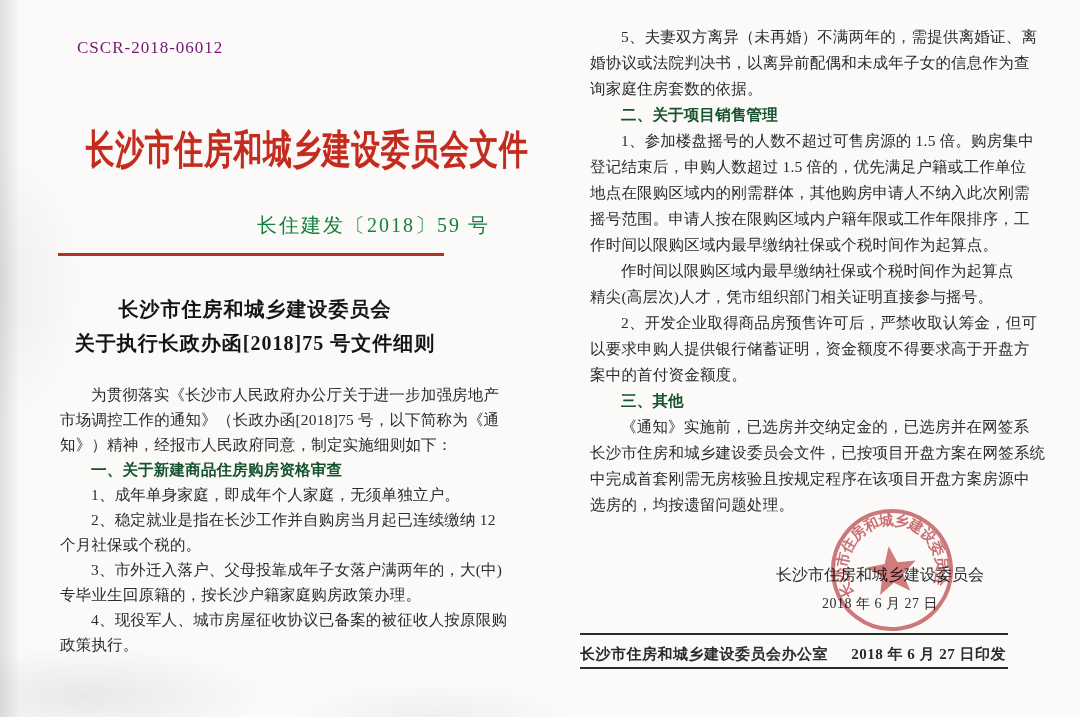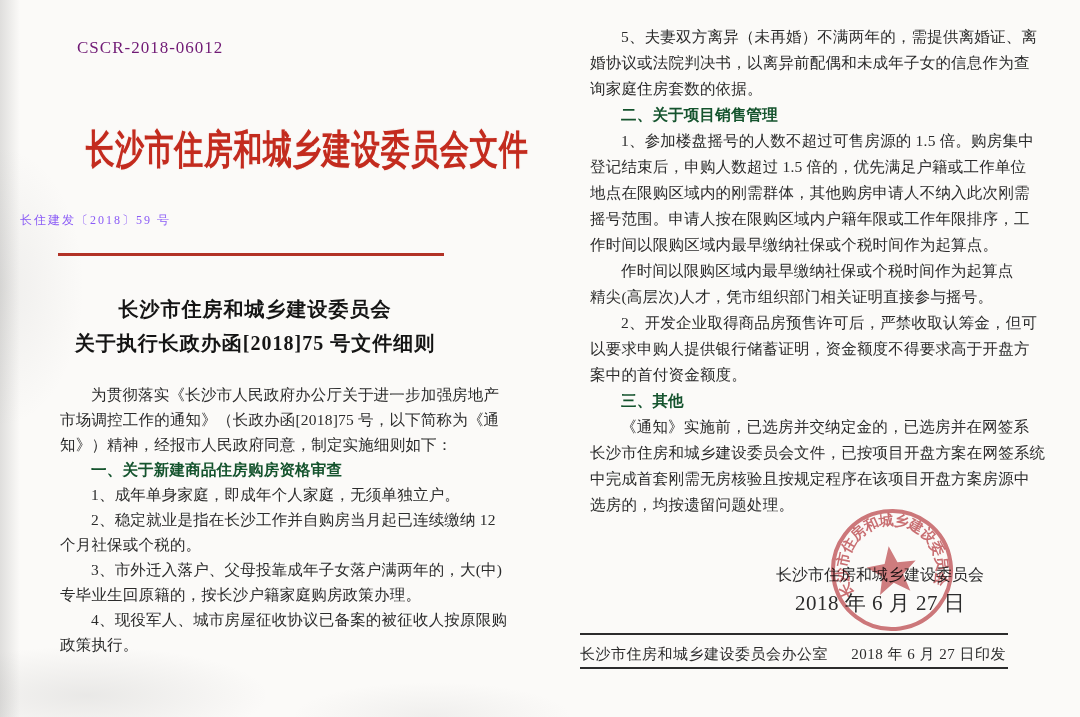--- a/index.html
+++ b/index.html
@@ -23,54 +23,54 @@
     font-size:17px;letter-spacing:1px;color:#701a75;white-space:nowrap;margin-left:31px;
   }
   .header-title{
     position:absolute;left:20px;top:122px;width:470px;text-align:center;
     font-size:40px;font-weight:bold;color:#c32b1e;
     transform:scaleX(0.72);transform-origin:50% 50%;
     white-space:nowrap;letter-spacing:1px;
     text-shadow:0 0 1px rgba(195,43,30,0.5);
   }
   .doc-number{
-    position:absolute;left:20px;top:212px;width:470px;text-align:left;
-    font-size:12px;color:#8b5cf6;letter-spacing:2px;white-space:nowrap;
+    position:absolute;left:20px;top:212px;width:470px;text-align:right;
+    font-size:20px;color:#15803d;letter-spacing:2px;white-space:nowrap;
   }
   .red-rule{
     position:absolute;left:58px;top:253px;width:386px;height:3px;
     background:#b23226;
   }
   .doc-title{
     position:absolute;left:20px;top:292px;width:470px;text-align:center;
     font-weight:bold;font-size:20px;line-height:34px;color:#141414;
     letter-spacing:1px;white-space:nowrap;
   }
   .body-lines{position:absolute;}
   .body-left{left:60px;top:382px;width:412px;font-size:15.5px;line-height:25px;}
   .body-right{left:590px;top:24px;width:432px;font-size:15.5px;line-height:26px;}
   .line{white-space:nowrap;letter-spacing:0.2px;}
   .line.indent{padding-left:31px;}
   .line.bold{font-weight:bold;color:#14532d;}
   .signature{
     position:absolute;left:762px;top:560px;width:236px;text-align:center;
     font-size:16px;line-height:29px;white-space:nowrap;
   }
-  .signature .sig-date{font-size:21px;letter-spacing:0.5px;}
+  .signature .sig-date{font-size:14px;letter-spacing:0.5px;}
   .seal{
     position:absolute;left:818px;top:496px;width:148px;height:148px;
     transform:rotate(-8deg);opacity:0.88;mix-blend-mode:multiply;
   }
   .footer-rule{position:absolute;left:580px;width:428px;height:2px;background:#2c2c2c;}
   .footer-rule-top{top:633px;}
   .footer-rule-bottom{top:667px;}
   .footer-row{
     position:absolute;left:580px;top:643px;width:426px;
     display:flex;justify-content:space-between;align-items:center;
-    font-size:15px;line-height:22px;white-space:nowrap;letter-spacing:0.5px;
+    font-size:15px;line-height:22px;white-space:nowrap;letter-spacing:0.5px;font-weight:bold;
   }
 </style>
 </head>
 <body>
 
 <div class="scan-bg"></div>
 
 <div>
   <div class="doc-code">CSCR-2018-06012</div>
   <div class="header-title">长沙市住房和城乡建设委员会文件</div>

